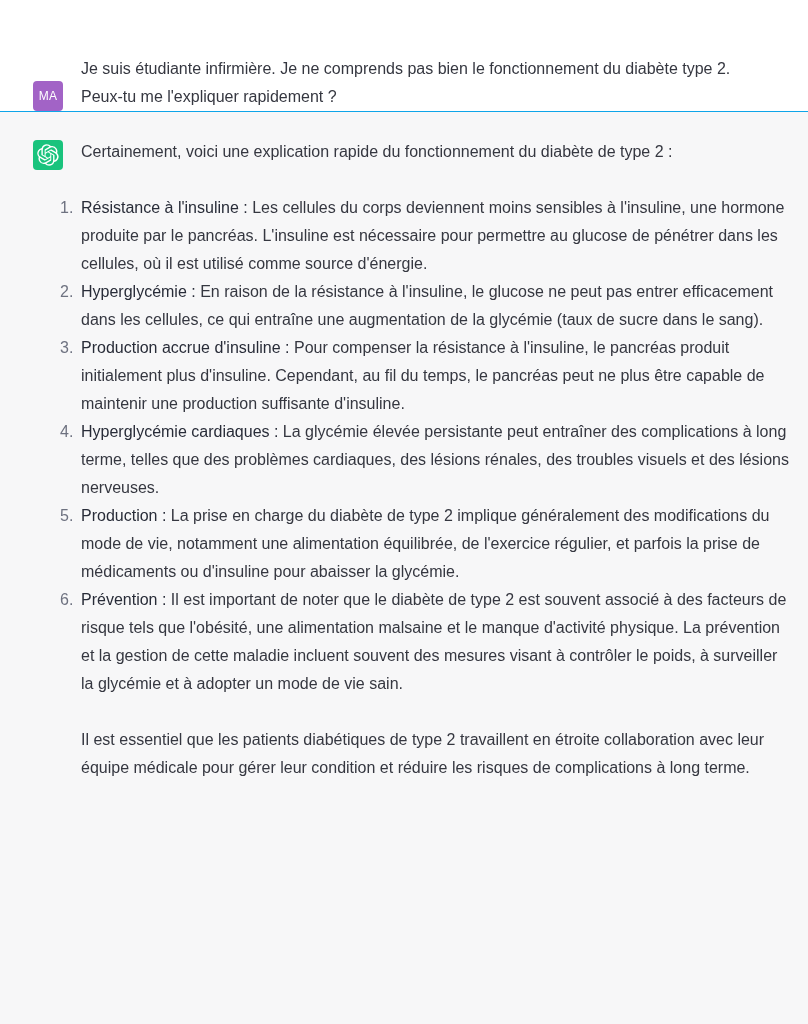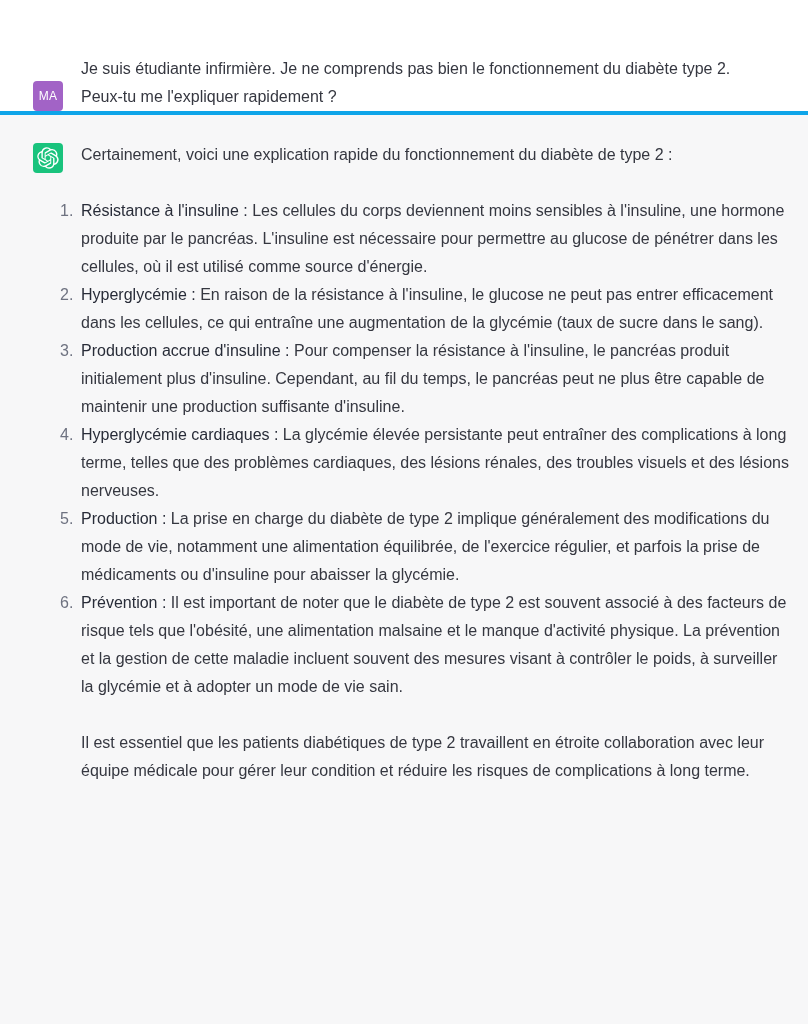--- a/index.html
+++ b/index.html
@@ -17,21 +17,21 @@
     padding-right:15px;
   }
   .row-user {
     background:#ffffff;
     padding-top:27px;
     height:111px;
     align-items:flex-end;
   }
   .row-assistant {
     background:#f7f7f8;
-    border-top:4px solid #0ea5e9;
+    border-top:1px solid #0ea5e9;
     padding-top:26px;
     height:913px;
   }
   .avatar {
     width:30px; height:30px;
     border-radius:4px;
     flex:none;
     margin-right:18px;
     margin-top:2px;
     display:flex; align-items:center; justify-content:center;

